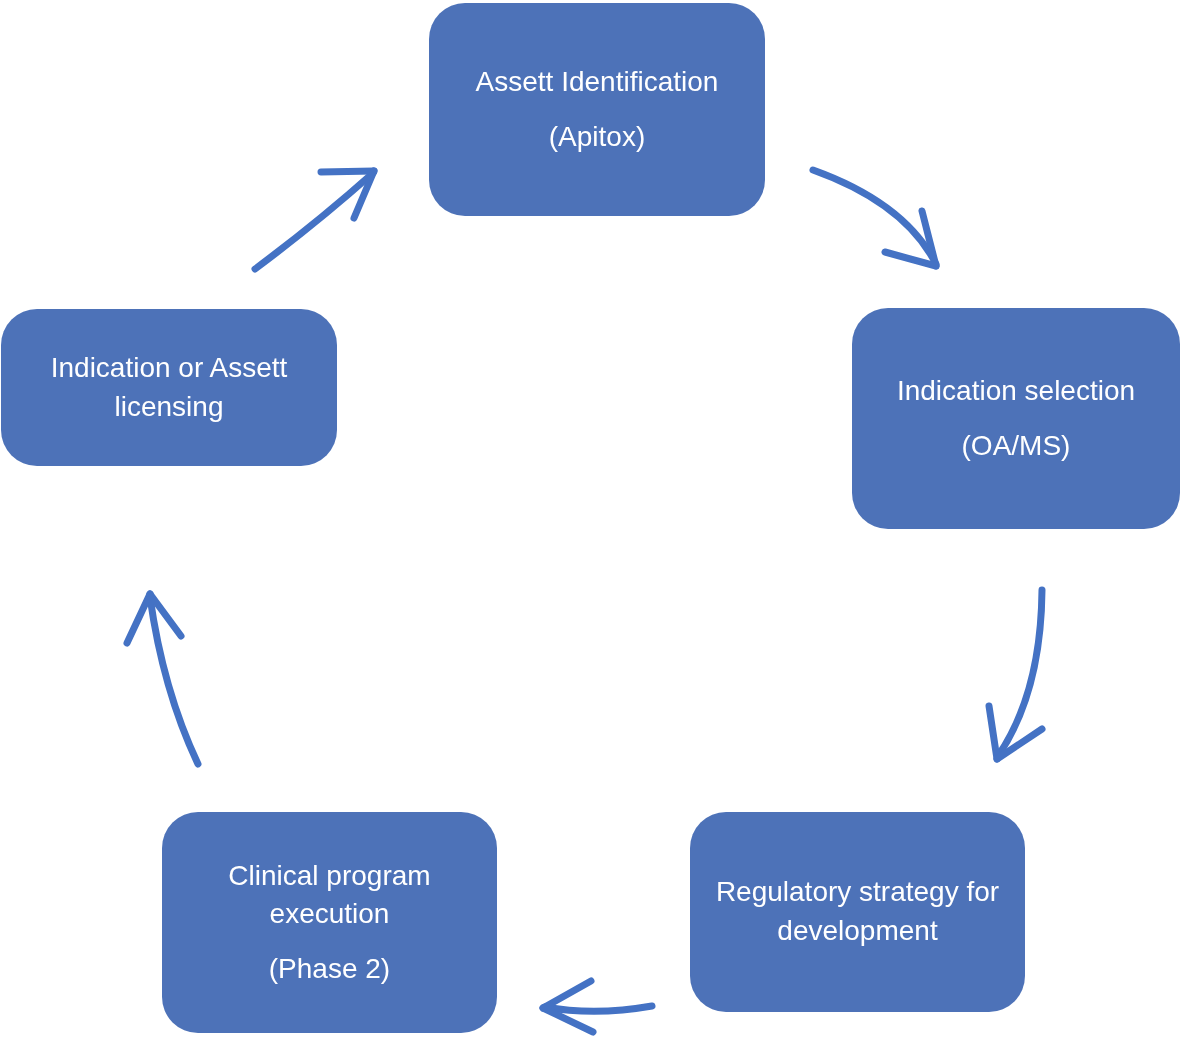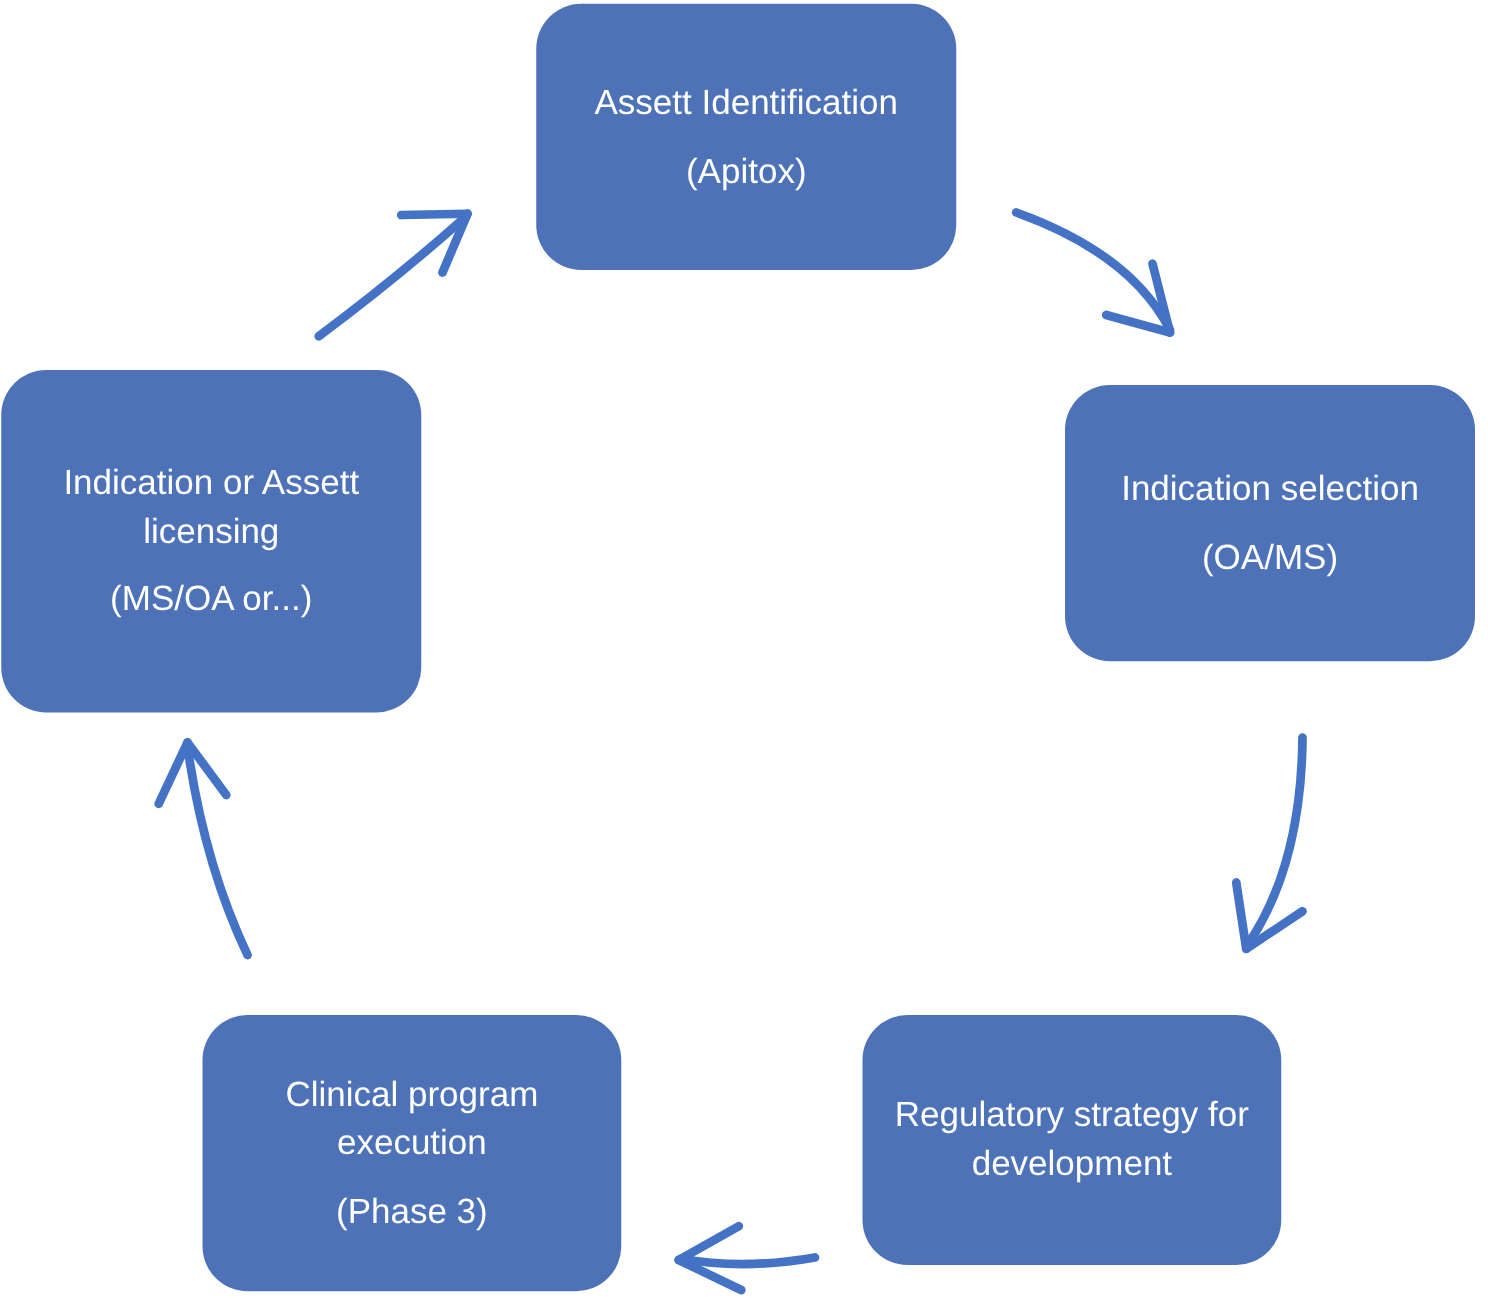--- a/index.html
+++ b/index.html
@@ -24,21 +24,21 @@
     font-size: 28px;
     line-height: 1.38;
     padding: 10px 14px;
     box-sizing: border-box;
   }
   .node .node-sublabel { margin-top: 16px; }
   .node-top          { left: 429px; top: 3px;   width: 336px; height: 213px; }
   .node-right        { left: 852px; top: 308px; width: 328px; height: 221px; }
   .node-bottom-right { left: 690px; top: 812px; width: 335px; height: 200px; }
   .node-bottom-left  { left: 162px; top: 812px; width: 335px; height: 221px; }
-  .node-left         { left: 1px;   top: 296px; width: 336px; height: 274px; }
+  .node-left         { left: 1px;   top: 309px; width: 336px; height: 157px; }
   svg.arrows {
     position: absolute;
     left: 0; top: 0;
     width: 1190px; height: 1038px;
     pointer-events: none;
   }
   svg.arrows path {
     fill: none;
     stroke: var(--arrow-color, #4472c4);
     stroke-width: 7;
@@ -92,21 +92,20 @@
     <div class="node-label">Assett Identification</div>
     <div class="node-sublabel">(Apitox)</div>
   </div>
 
   <div class="node node-bottom-right">
     <div class="node-label">Regulatory strategy for development</div>
   </div>
 
   <div class="node node-bottom-left">
     <div class="node-label">Clinical program execution</div>
-    <div class="node-sublabel">(Phase 3)</div>
+    <div class="node-sublabel">(Phase 2)</div>
   </div>
 
   <div class="node node-left">
     <div class="node-label">Indication or Assett licensing</div>
-    <div class="node-sublabel">(MS/OA or...)</div>
   </div>
 
 </div>
 
 </body></html>

